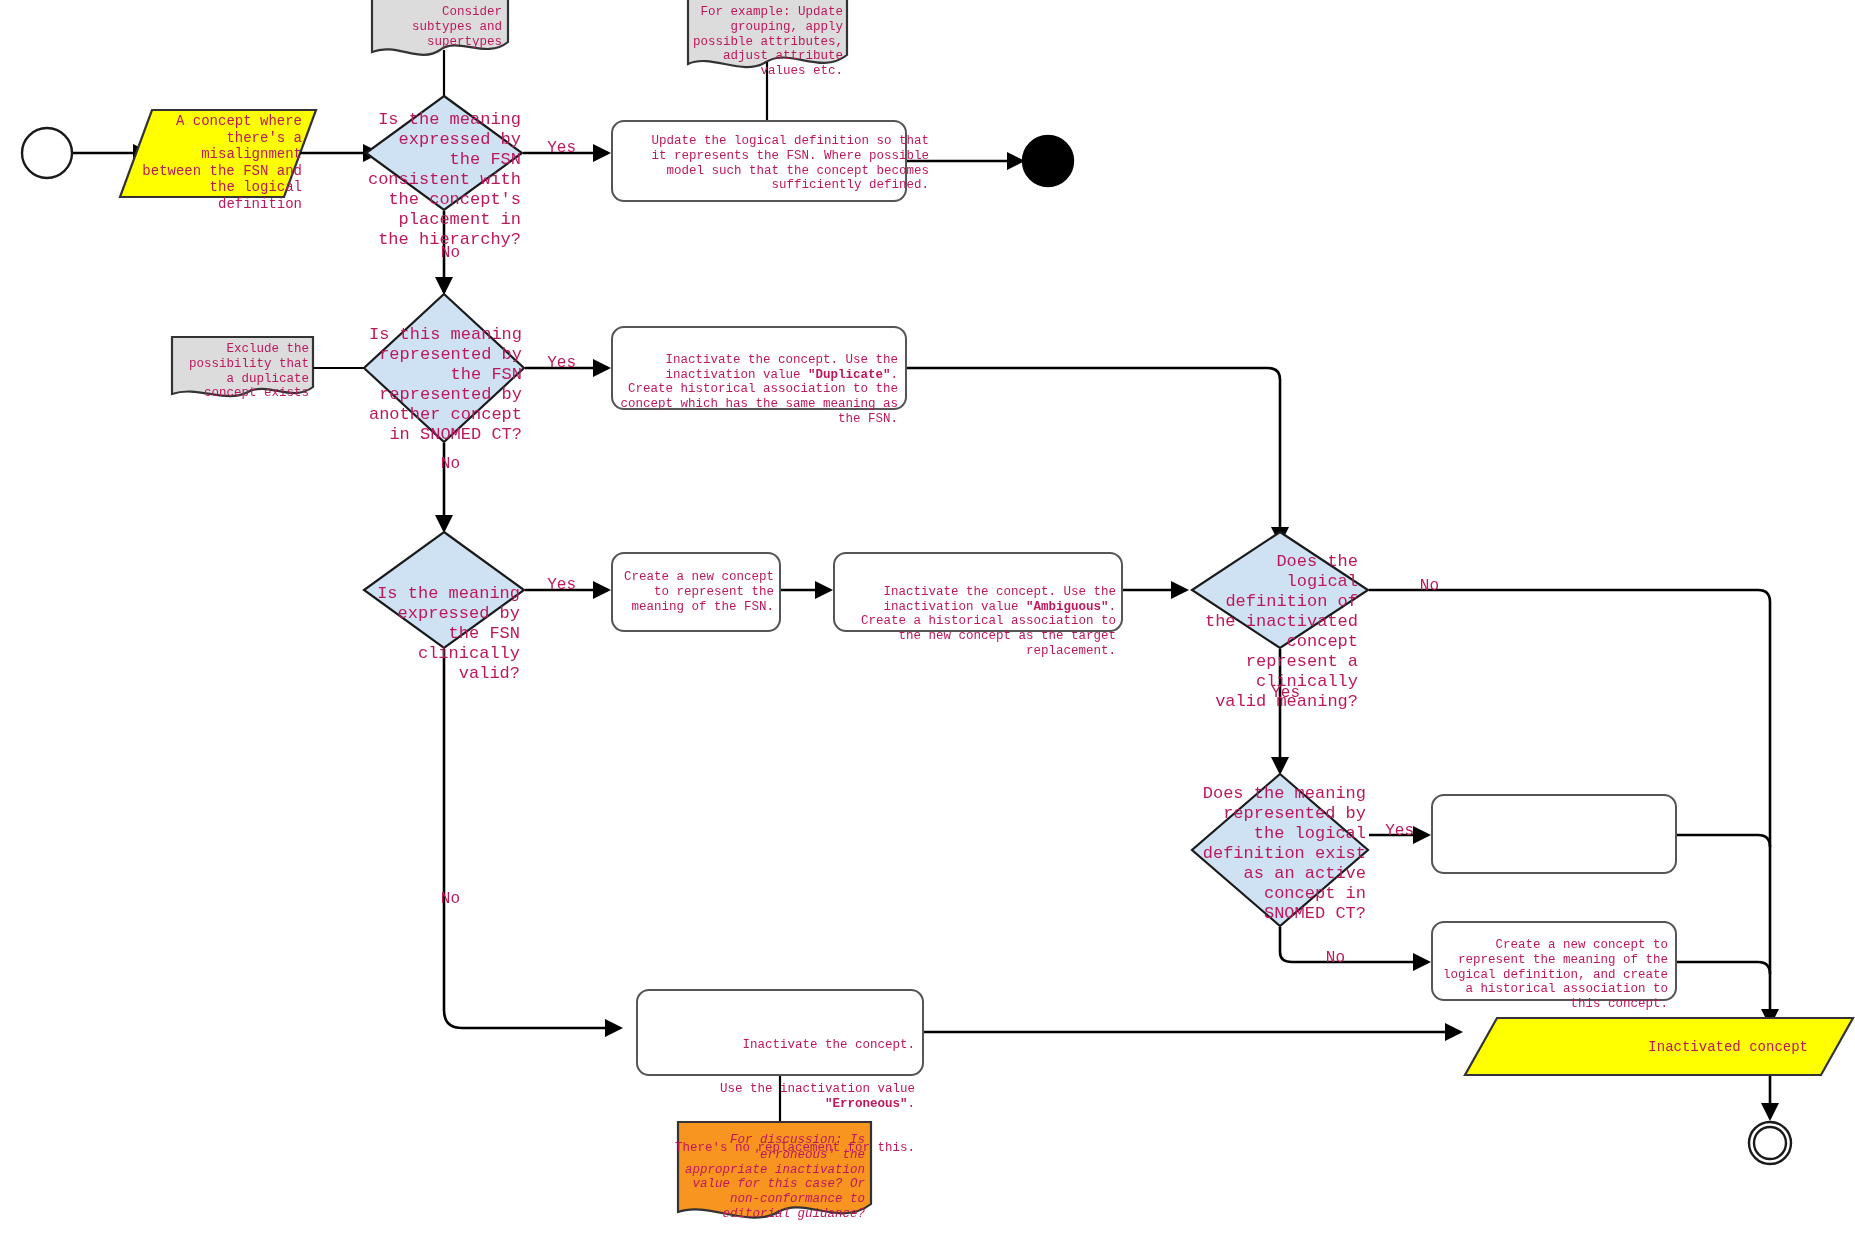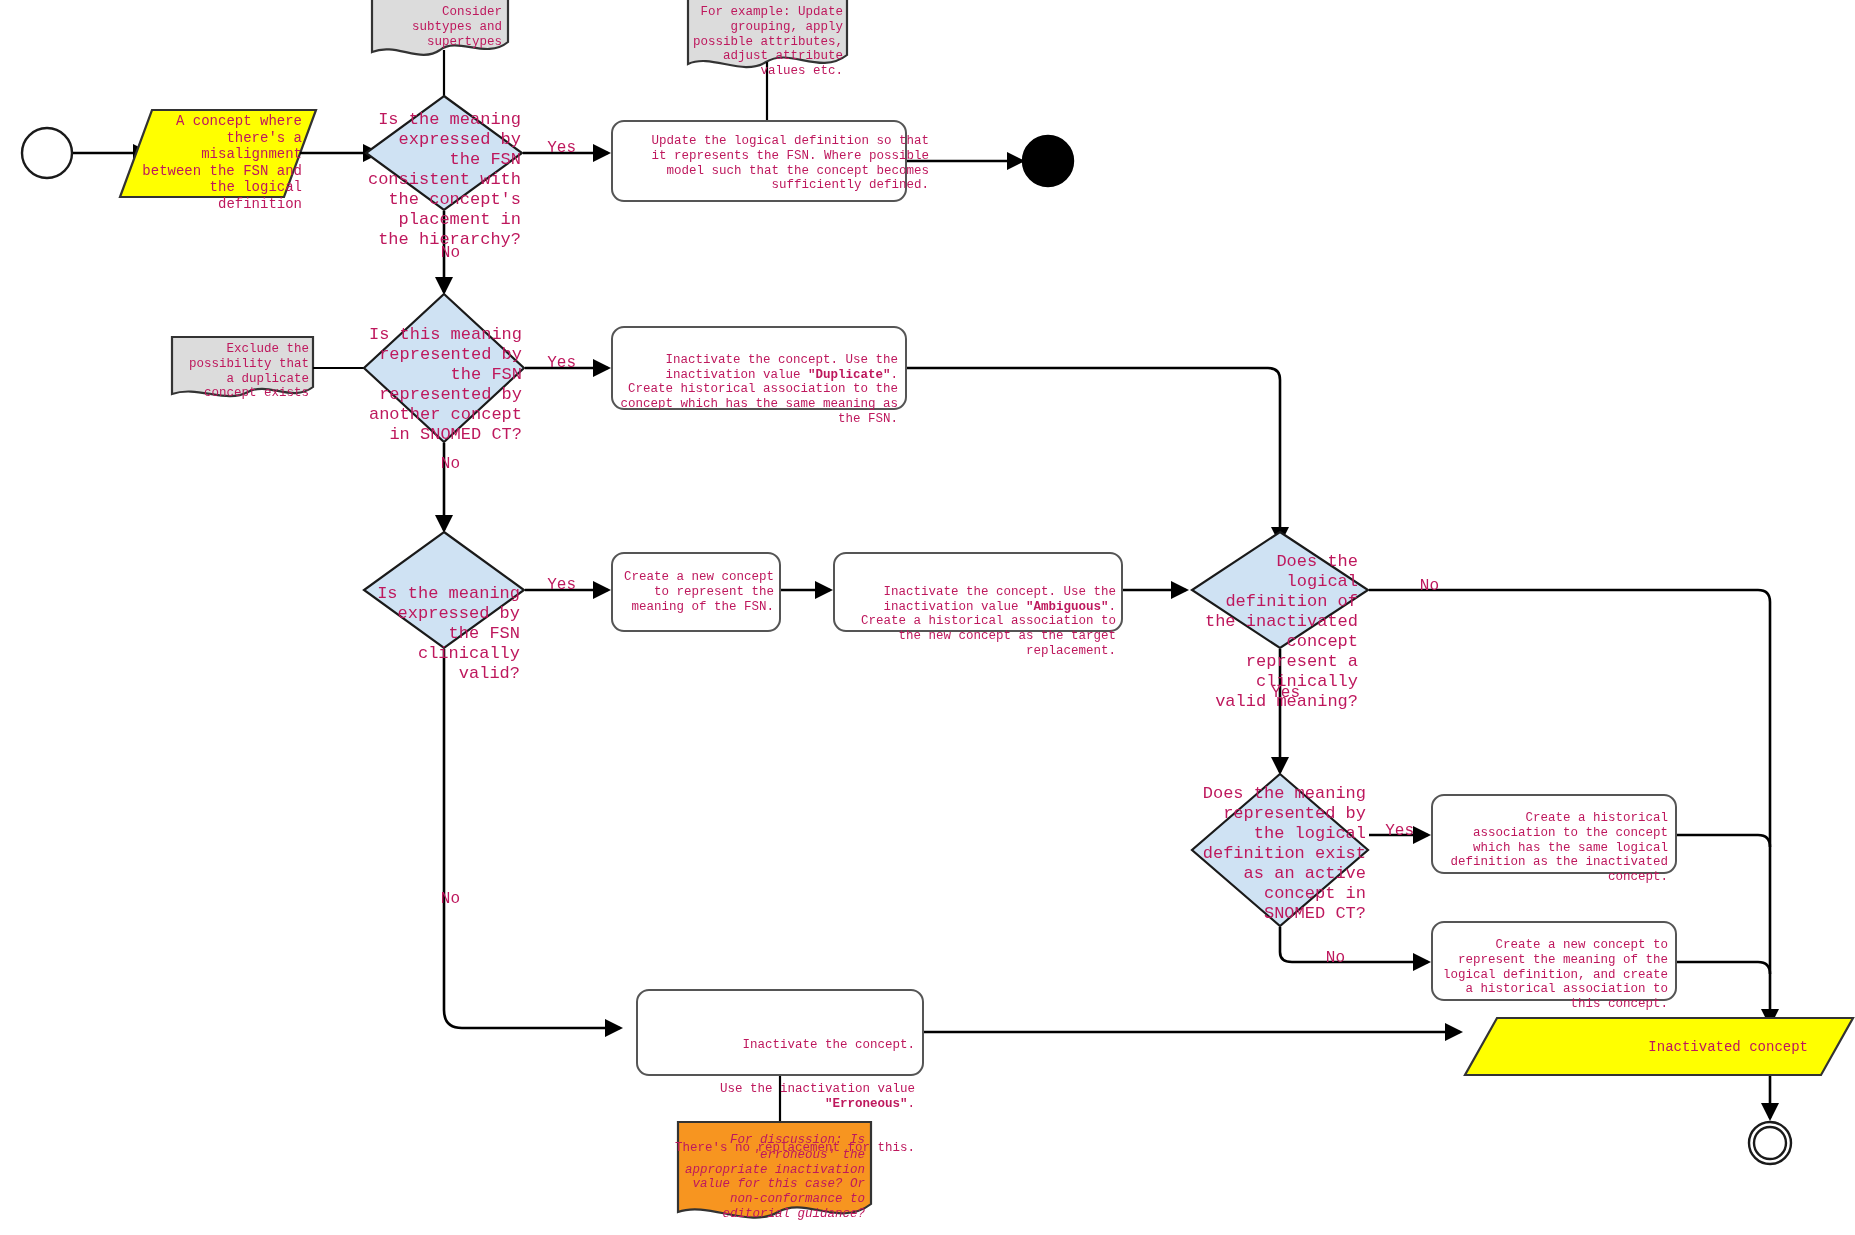--- a/index.html
+++ b/index.html
@@ -186,21 +186,20 @@
   <div class="lbl lbl-edge" style="left:1407px; top:577px; width:32px;">No</div>
 
   <div class="lbl lbl-edge" style="left:1264px; top:684px; width:36px;">Yes</div>
 
   <div class="lbl lbl-decision" style="left:1196px; top:784px; width:170px;">Does the meaning represented by the logical definition exist as an active concept in SNOMED CT?</div>
 
   <div class="lbl lbl-edge" style="left:1378px; top:822px; width:36px;">Yes</div>
 
   <div class="lbl lbl-edge" style="left:1313px; top:949px; width:32px;">No</div>
 
-  <div class="lbl lbl-shape" style="left:1440px; top:811px; width:228px;">Create a historical association to the concept which has the same logical definition as the inactivated concept.</div>
 
   <div class="lbl lbl-shape" style="left:1440px; top:938px; width:228px;">Create a new concept to represent the meaning of the logical definition, and create a historical association to this concept.</div>
 
   <div class="lbl lbl-note-orange" style="left:684px; top:1133px; width:181px;">For discussion: Is 'erroneous' the appropriate inactivation value for this case? Or non-conformance to editorial guidance?</div>
 
   <div class="lbl lbl-shape" style="left:645px; top:1008px; width:270px;">
     <div>Inactivate the concept.</div>
     <div><span>Use the inactivation value </span><b>"Erroneous"</b><span>.</span></div>
     <div>There's no replacement for this.</div>
   </div>

